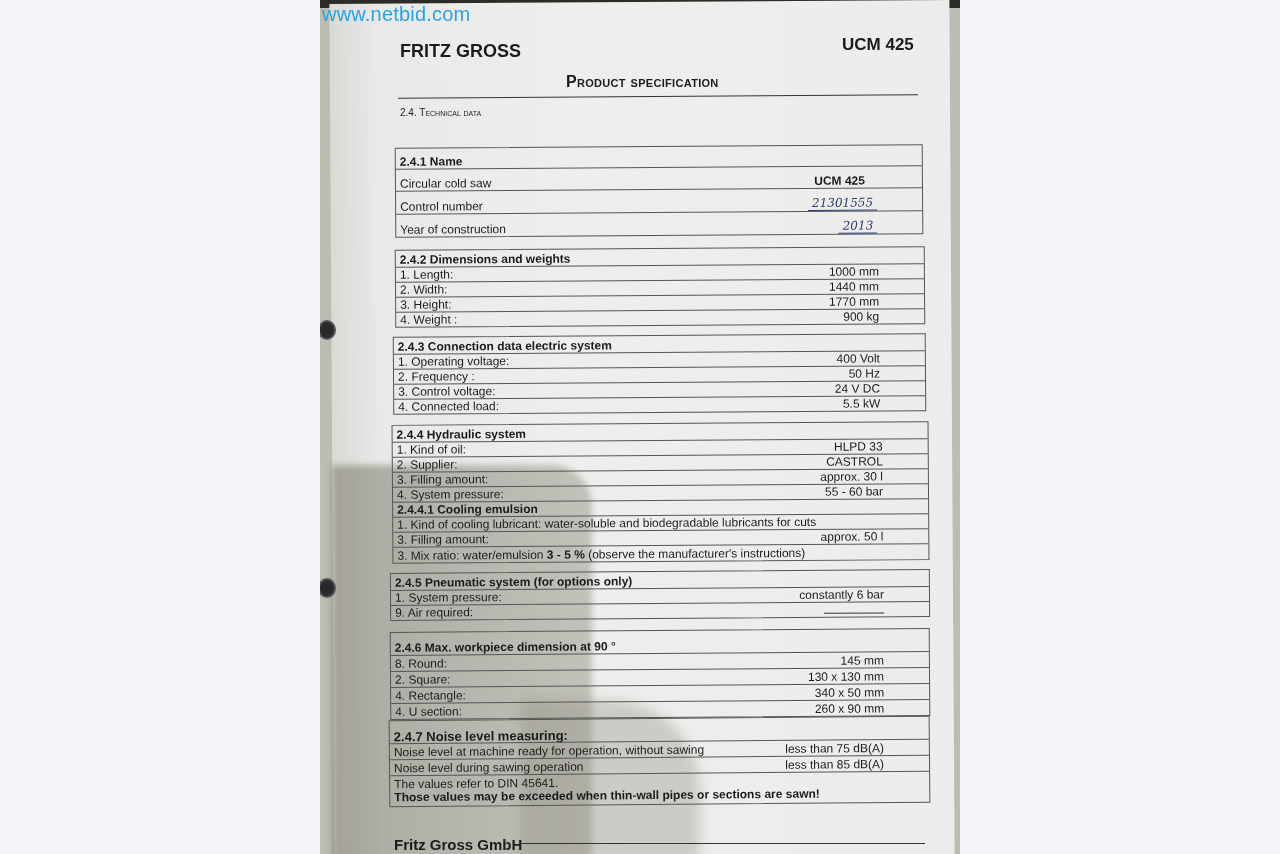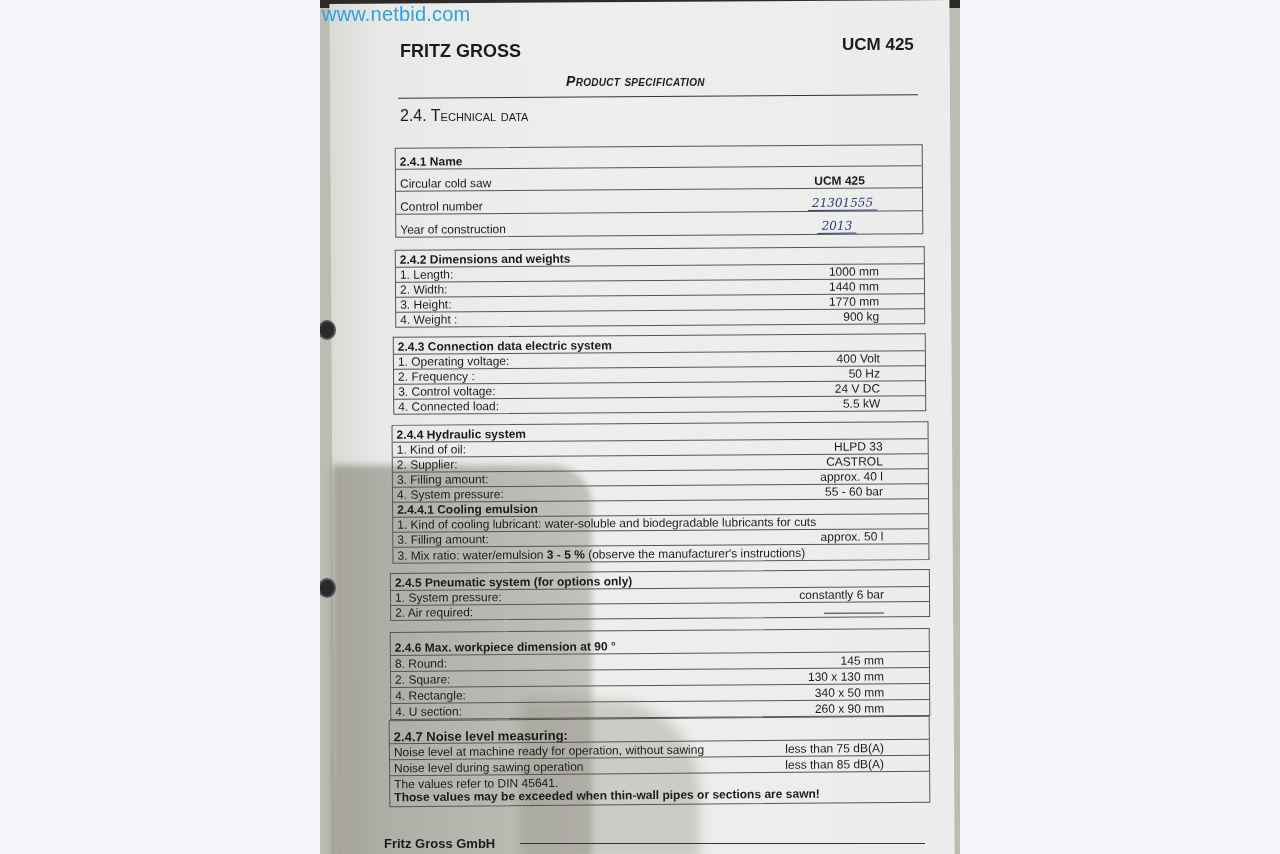--- a/index.html
+++ b/index.html
@@ -8,65 +8,65 @@
   .photo-topdark{position:absolute;left:0;top:0;width:640px;height:8px;background:#2c2b28;}
   .paper{position:absolute;left:12px;top:2px;width:620px;height:860px;background:linear-gradient(90deg,#d9dad6 0%,#e9eae8 8%,#eeefed 40%,#ecedeb 100%);transform:rotate(-0.35deg);transform-origin:50% 50%;}
   .shadow{position:absolute;left:12px;top:465px;width:260px;height:400px;background:linear-gradient(90deg,rgba(120,118,105,0.55),rgba(140,138,125,0.45));border-top-right-radius:40px;filter:blur(3px);}
   .shadow2{position:absolute;left:200px;top:700px;width:180px;height:160px;background:rgba(140,138,125,0.35);filter:blur(6px);border-top-right-radius:90px;}
   .ring{position:absolute;left:-2px;width:14px;height:16px;border-radius:50%;background:#2a2a2a;border:2px solid #555;}
   .wm{position:absolute;left:322px;top:3px;font-size:20px;color:#2aa3e6;letter-spacing:0.2px;}
   .brand{position:absolute;left:400px;top:41px;font-weight:bold;font-size:18px;}
   .model{position:absolute;left:842px;top:35px;font-weight:bold;font-size:17px;}
   .ptitle{position:absolute;left:566px;top:73px;font-weight:bold;font-size:13px;letter-spacing:0.3px;}
   .hr{position:absolute;left:398px;top:96px;width:520px;height:1px;background:#333;transform:rotate(-0.4deg);}
-  .sect{position:absolute;left:400px;top:107px;font-size:16px;}
+  .sect{position:absolute;left:400px;top:107px;font-size:10px;}
   .tbl{position:absolute;border:1px solid #555;background:transparent;}
   .row{position:relative;border-top:1px solid #555;display:flex;justify-content:space-between;align-items:flex-end;padding:0 5px 0 4px;font-size:12px;line-height:13px;}
   .row:first-child{border-top:none;}
   .row .lbl{white-space:nowrap;}
   .row .val{white-space:nowrap;margin-right:40px;}
   .row.hd{font-weight:bold;}
   .hw{font-family:"DejaVu Serif",serif;font-style:italic;color:#2b3a7a;border-bottom:1px solid #2b3a7a;padding:0 4px;}
-  .footer{position:absolute;left:384px;top:836px;font-size:13px;font-weight:bold;}
+  .footer{position:absolute;left:394px;top:836px;font-size:15px;font-weight:bold;}
   .footline{position:absolute;left:520px;top:843px;width:405px;height:1px;background:#333;}
 </style>
 </head>
 <body>
 
 <div class="photo">
   <div class="photo-topdark"></div>
   <div class="paper"></div>
   <div class="shadow"></div>
   <div class="shadow2"></div>
   <div class="ring" style="top:320px"></div>
   <div class="ring" style="top:578px"></div>
 </div>
 
 <div class="wm">www.netbid.com</div>
 <div class="brand">FRITZ GROSS</div>
 <div class="model">UCM 425</div>
-<div class="ptitle"><span style="font-variant:small-caps;font-size:14px;font-style:italic;">Product specification</span></div>
+<div class="ptitle"><span style="font-variant:small-caps;font-size:16px;">Product specification</span></div>
 <div class="hr"></div>
 <div class="sect"><span style="font-variant:small-caps;">2.4. Technical data</span></div>
 
 <div class="tbl" style="left:395px;top:146px;width:526px;transform:rotate(-0.4deg);">
   <div class="row hd" style="height:20px">
       <span class="lbl">2.4.1 Name</span>
     </div>
   <div class="row" style="height:21px">
       <span class="lbl">Circular cold saw</span>
       <span class="val" style="font-weight:bold;margin-right:52px">UCM 425</span>
     </div>
   <div class="row" style="height:22px">
       <span class="lbl">Control number</span>
       <span class="val hw" style="">21301555</span>
     </div>
   <div class="row" style="height:22px">
       <span class="lbl">Year of construction</span>
-      <span class="val hw" style="margin-right:61px">2013</span>
+      <span class="val hw" style="margin-right:40px">2013</span>
     </div>
 </div>
 
 <div class="tbl" style="left:395px;top:248px;width:528px;transform:rotate(-0.4deg);">
   <div class="row hd" style="height:16px">
       <span class="lbl">2.4.2 Dimensions and weights</span>
     </div>
   <div class="row" style="height:14px">
       <span class="lbl">1. Length:</span>
       <span class="val">1000 mm</span>
@@ -114,21 +114,21 @@
   <div class="row" style="height:14px">
       <span class="lbl">1. Kind of oil:</span>
       <span class="val">HLPD 33</span>
     </div>
   <div class="row" style="height:14px">
       <span class="lbl">2. Supplier:</span>
       <span class="val">CASTROL</span>
     </div>
   <div class="row" style="height:14px">
       <span class="lbl">3. Filling amount:</span>
-      <span class="val">approx. 40 l</span>
+      <span class="val">approx. 30 l</span>
     </div>
   <div class="row" style="height:14px">
       <span class="lbl">4. System pressure:</span>
       <span class="val">55 - 60 bar</span>
     </div>
   <div class="row hd" style="height:14px">
       <span class="lbl">2.4.4.1 Cooling emulsion</span>
     </div>
   <div class="row" style="height:14px">
       <span class="lbl">1. Kind of cooling lubricant: water-soluble and biodegradable lubricants for cuts</span>
@@ -144,21 +144,21 @@
 
 <div class="tbl" style="left:390px;top:571px;width:538px;transform:rotate(-0.4deg);">
   <div class="row hd" style="height:16px">
       <span class="lbl">2.4.5 Pneumatic system (for options only)</span>
     </div>
   <div class="row" style="height:14px">
       <span class="lbl">1. System pressure:</span>
       <span class="val">constantly 6 bar</span>
     </div>
   <div class="row" style="height:14px">
-      <span class="lbl">2. Air required:</span>
+      <span class="lbl">9. Air required:</span>
       <span class="val" style="display:inline-block;width:60px;border-bottom:1px solid #333;margin-bottom:3px"></span>
     </div>
 </div>
 
 <div class="tbl" style="left:390px;top:630px;width:538px;transform:rotate(-0.4deg);">
   <div class="row hd" style="height:22px">
       <span class="lbl">2.4.6 Max. workpiece dimension at 90 °</span>
     </div>
   <div class="row" style="height:15px">
       <span class="lbl">8. Round:</span>

